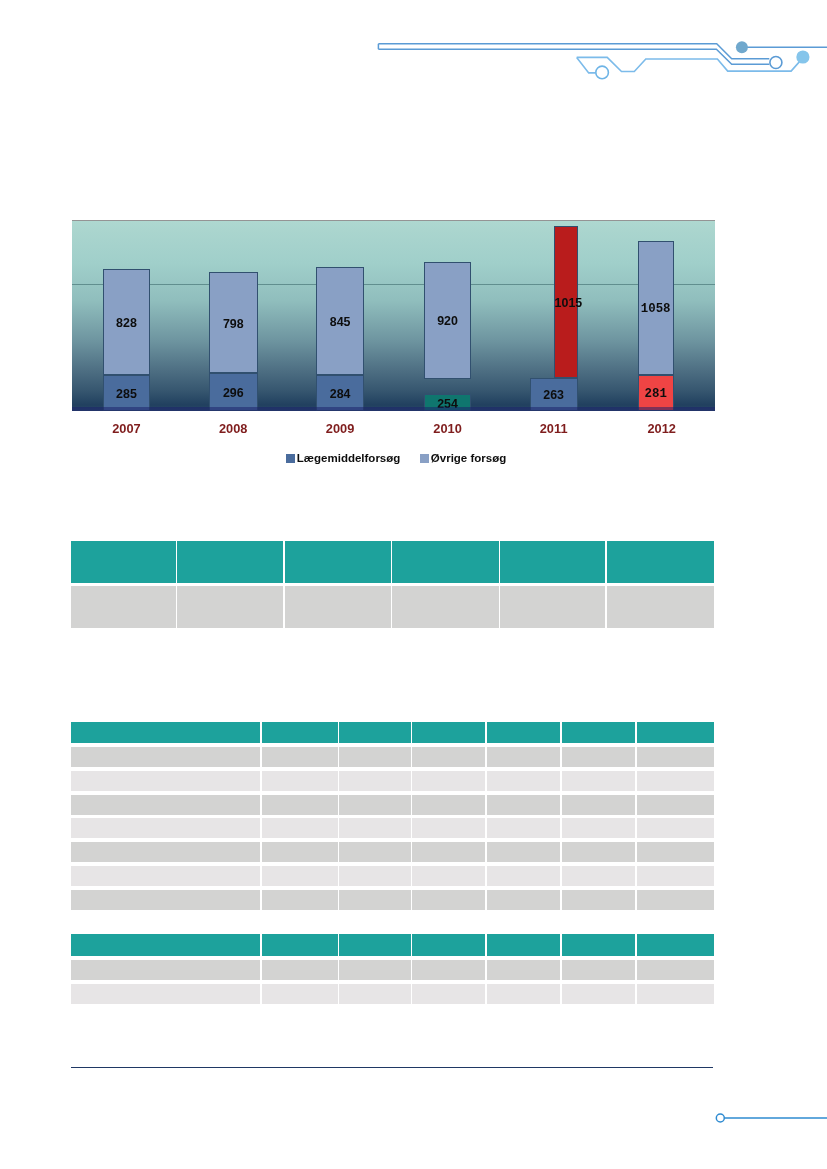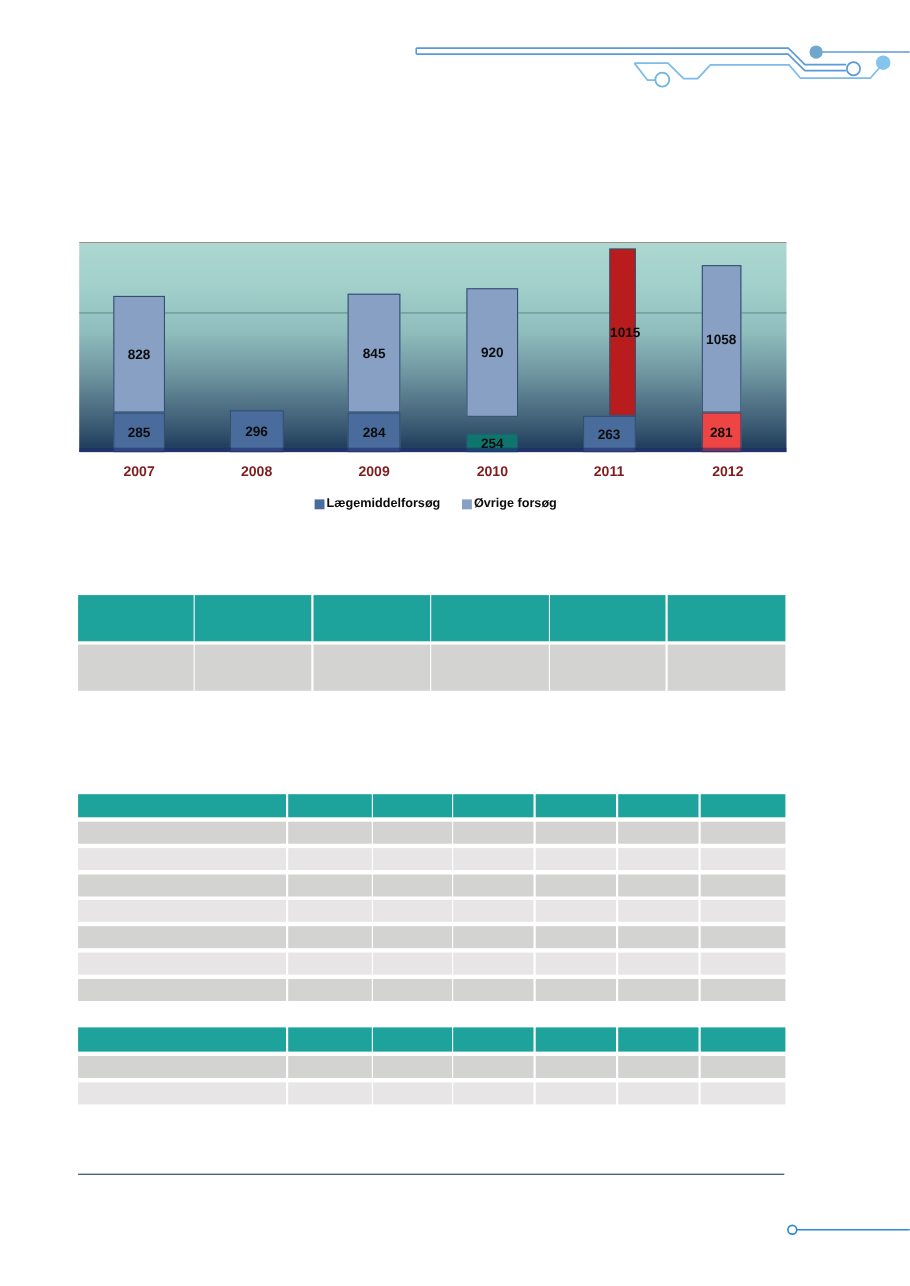--- a/index.html
+++ b/index.html
@@ -85,20 +85,23 @@
       <div class="bars">
           <div class="bar" style="left: 31px; width: 46.9px; height: 141.722px;">
             <div class="seg hi" style="height: 105.432px; bottom: 36.29px; background: rgb(137, 160, 197); border-color: rgb(49, 80, 111);">
               <span class="val">828</span>
             </div>
             <div class="seg lo" style="height: 36.29px; background: rgb(74, 108, 157); border-color: rgb(49, 80, 111);">
               <span class="val">285</span>
             </div>
           </div>
           <div class="bar" style="left: 136.9px; width: 48.7px; height: 139.303px;">
+            <div class="seg hi" style="height: 101.612px; bottom: 37.6907px; background: rgb(137, 160, 197); border-color: rgb(49, 80, 111);">
+              <span class="val">798</span>
+            </div>
             <div class="seg lo" style="height: 37.6907px; background: rgb(74, 108, 157); border-color: rgb(49, 80, 111);">
               <span class="val">296</span>
             </div>
           </div>
           <div class="bar" style="left: 244px; width: 48.2px; height: 143.759px;">
             <div class="seg hi" style="height: 107.597px; bottom: 36.1627px; background: rgb(137, 160, 197); border-color: rgb(49, 80, 111);">
               <span class="val">845</span>
             </div>
             <div class="seg lo" style="height: 36.1627px; background: rgb(74, 108, 157); border-color: rgb(49, 80, 111);">
               <span class="val">284</span>
@@ -113,21 +116,21 @@
             </div>
           </div>
           <div class="bar" style="left: 457.6px; width: 48.1px; height: 162.732px;">
             <div class="seg hi" style="height: 152px; bottom: 33.4887px; background: #b91c1c; border-color: rgb(49, 80, 111); margin-left: 24px;">
               <span class="val">1015</span>
             </div>
             <div class="seg lo" style="height: 33.4887px; background: rgb(74, 108, 157); border-color: rgb(49, 80, 111);">
               <span class="val">263</span>
             </div>
           </div>
-          <div class="bar" style="left: 565.7px; width: 36px; height: 170.499px;">
+          <div class="bar" style="left: 565.7px; width: 36px; height: 170.499px; font-family: Liberation Mono, monospace;">
             <div class="seg hi" style="height: 134.719px; bottom: 35.7807px; background: rgb(137, 160, 197); border-color: rgb(49, 80, 111);">
               <span class="val">1058</span>
             </div>
             <div class="seg lo" style="height: 35.7807px; background: #ef4444; border-color: rgb(49, 80, 111);">
               <span class="val">281</span>
             </div>
           </div>
         </div>
       <div class="axisline" style="background: rgba(26, 32, 105, 0.52);"></div>
     </div>

